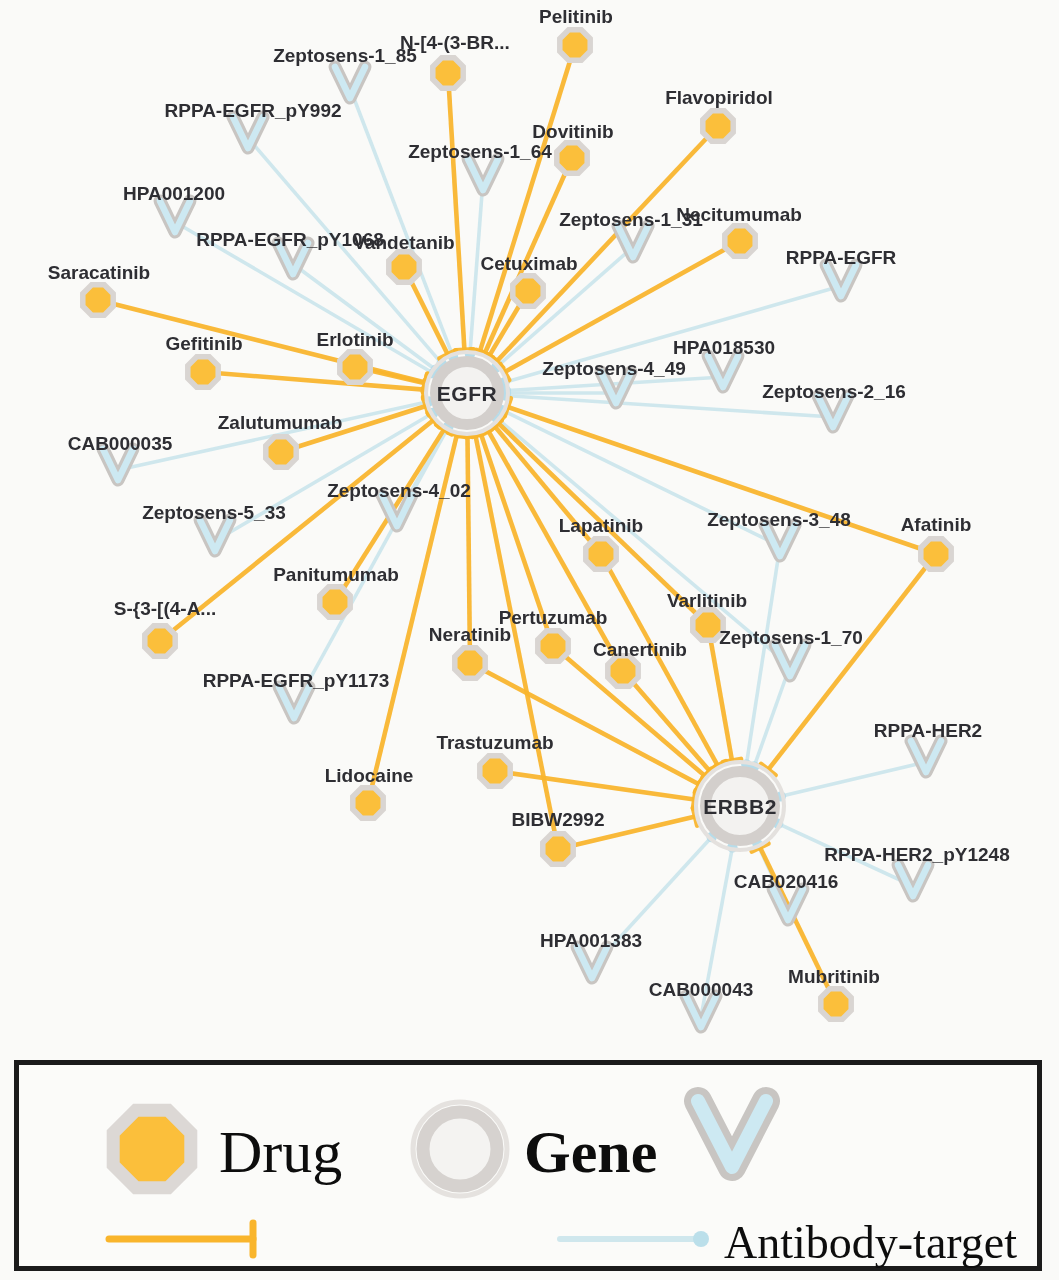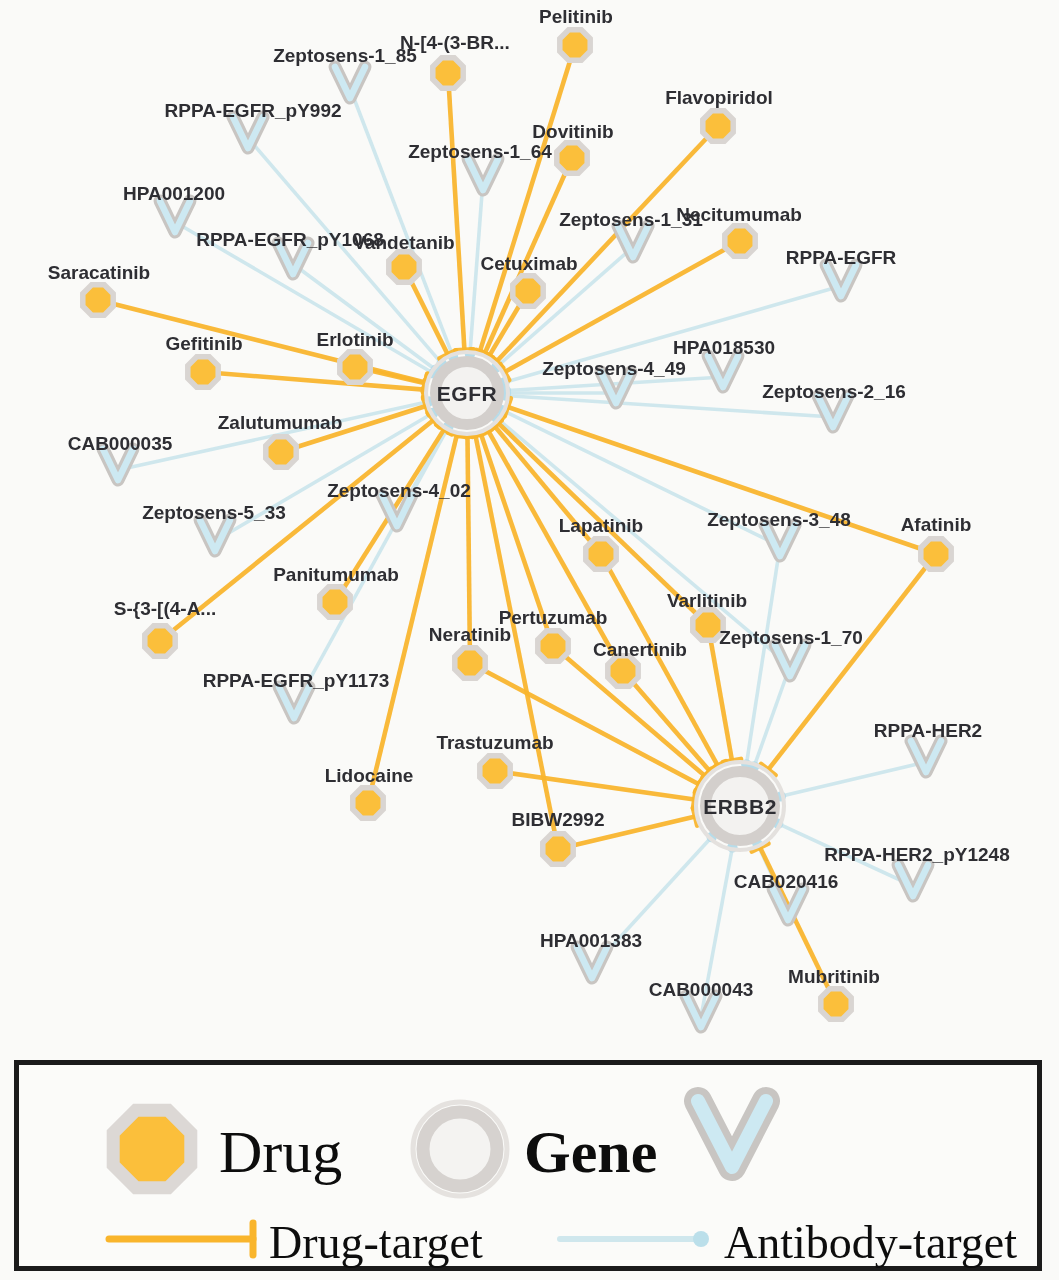--- a/index.html
+++ b/index.html
@@ -282,21 +282,20 @@
         <path d="M -34,-44 L 0,22 L 34,-44" fill="none" stroke="#CDE9F2" stroke-width="14" stroke-linecap="round" stroke-linejoin="round"></path>
       </svg>
     </span>
 
     <span class="abs" style="left:166px;top:176px;">
       <svg width="160" height="44" viewBox="0 0 160 44">
         <line x1="4" y1="22" x2="148" y2="22" stroke="#F9B52C" stroke-width="7" stroke-linecap="round"></line>
         <line x1="148" y1="6" x2="148" y2="38" stroke="#F9B52C" stroke-width="7" stroke-linecap="round"></line>
       </svg>
     </span>
-    <span class="lw legend-edge-label" style="left:250px;top:178px;">Drug-target</span>
 
     <span class="abs" style="left:617px;top:176px;">
       <svg width="160" height="44" viewBox="0 0 160 44">
         <line x1="4" y1="22" x2="142" y2="22" stroke="#CFE7ED" stroke-width="6" stroke-linecap="round"></line>
         <circle cx="145" cy="22" r="8" fill="#BBDFEA"></circle>
       </svg>
     </span>
     <span class="lw legend-edge-label" style="left:705px;top:178px;">Antibody-target</span>
   </div>
 </div>

